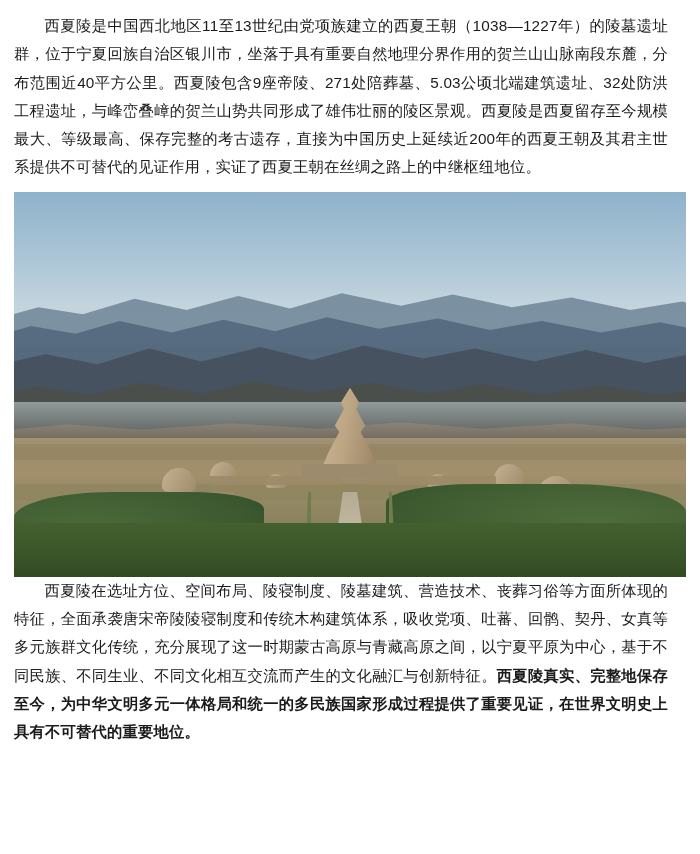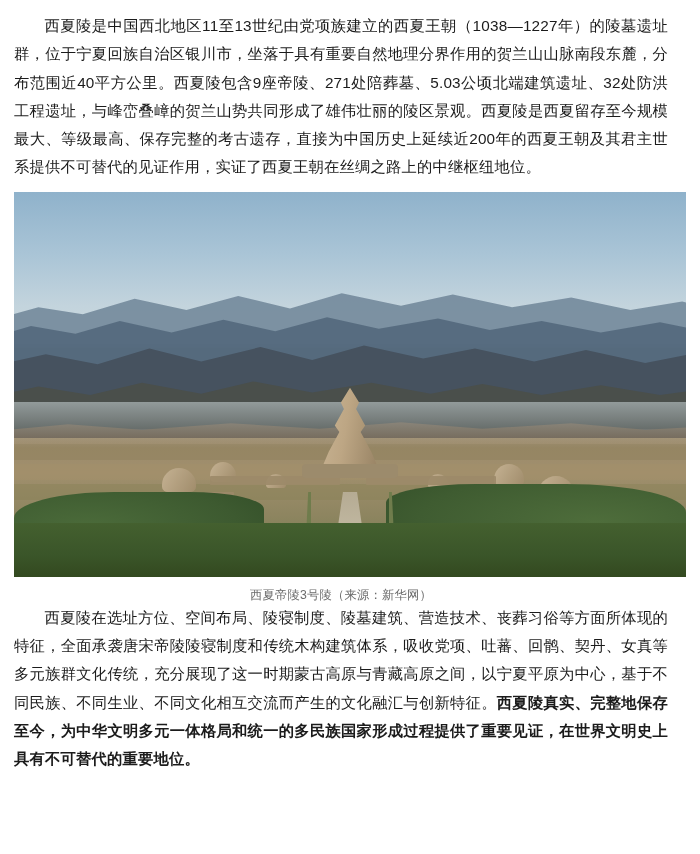--- a/index.html
+++ b/index.html
@@ -268,18 +268,17 @@
       <div class="tomb-base"></div>
       <div class="treeline-left"></div>
       <div class="treeline-right"></div>
       <div class="causeway-edge-l"></div>
       <div class="causeway-edge-r"></div>
       <div class="causeway"></div>
       <div class="visitor v1"></div>
       <div class="visitor v2"></div>
       <div class="foreground-scrub"></div>
     </div>
-    <figcaption class="caption">西夏帝陵3号陵（来源：新华网）</figcaption>
   </figure>
 
   <p class="para para-bottom"><span>西夏陵在选址方位、空间布局、陵寝制度、陵墓建筑、营造技术、丧葬习俗等方面所体现的特征，全面承袭唐宋帝陵陵寝制度和传统木构建筑体系，吸收党项、吐蕃、回鹘、契丹、女真等多元族群文化传统，充分展现了这一时期蒙古高原与青藏高原之间，以宁夏平原为中心，基于不同民族、不同生业、不同文化相互交流而产生的文化融汇与创新特征。</span><span class="bold-run">西夏陵真实、完整地保存至今，为中华文明多元一体格局和统一的多民族国家形成过程提供了重要见证，在世界文明史上具有不可替代的重要地位。</span></p>
 
 </div>
 
 </body></html>

